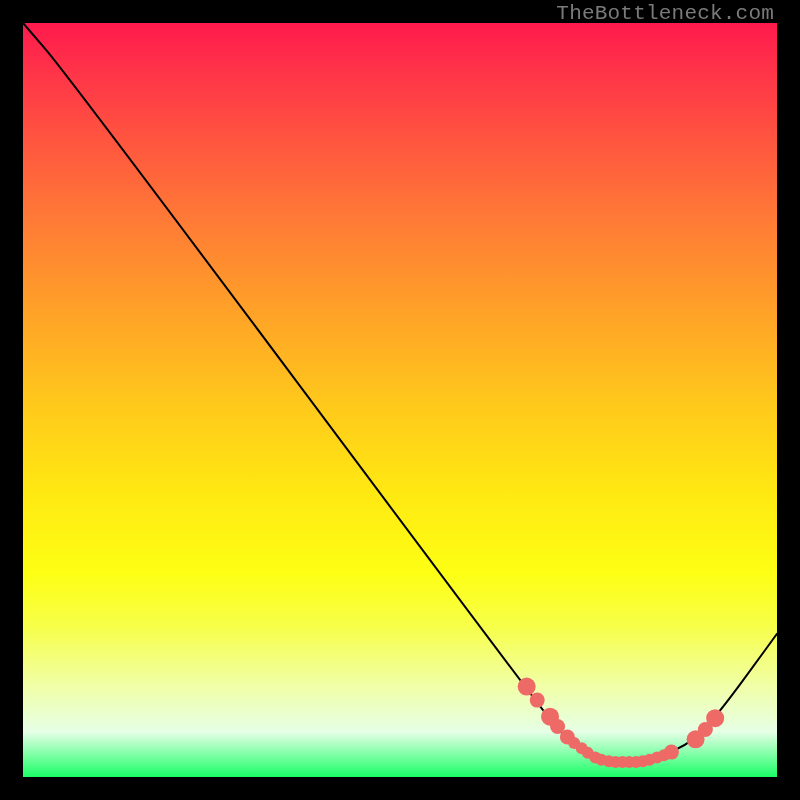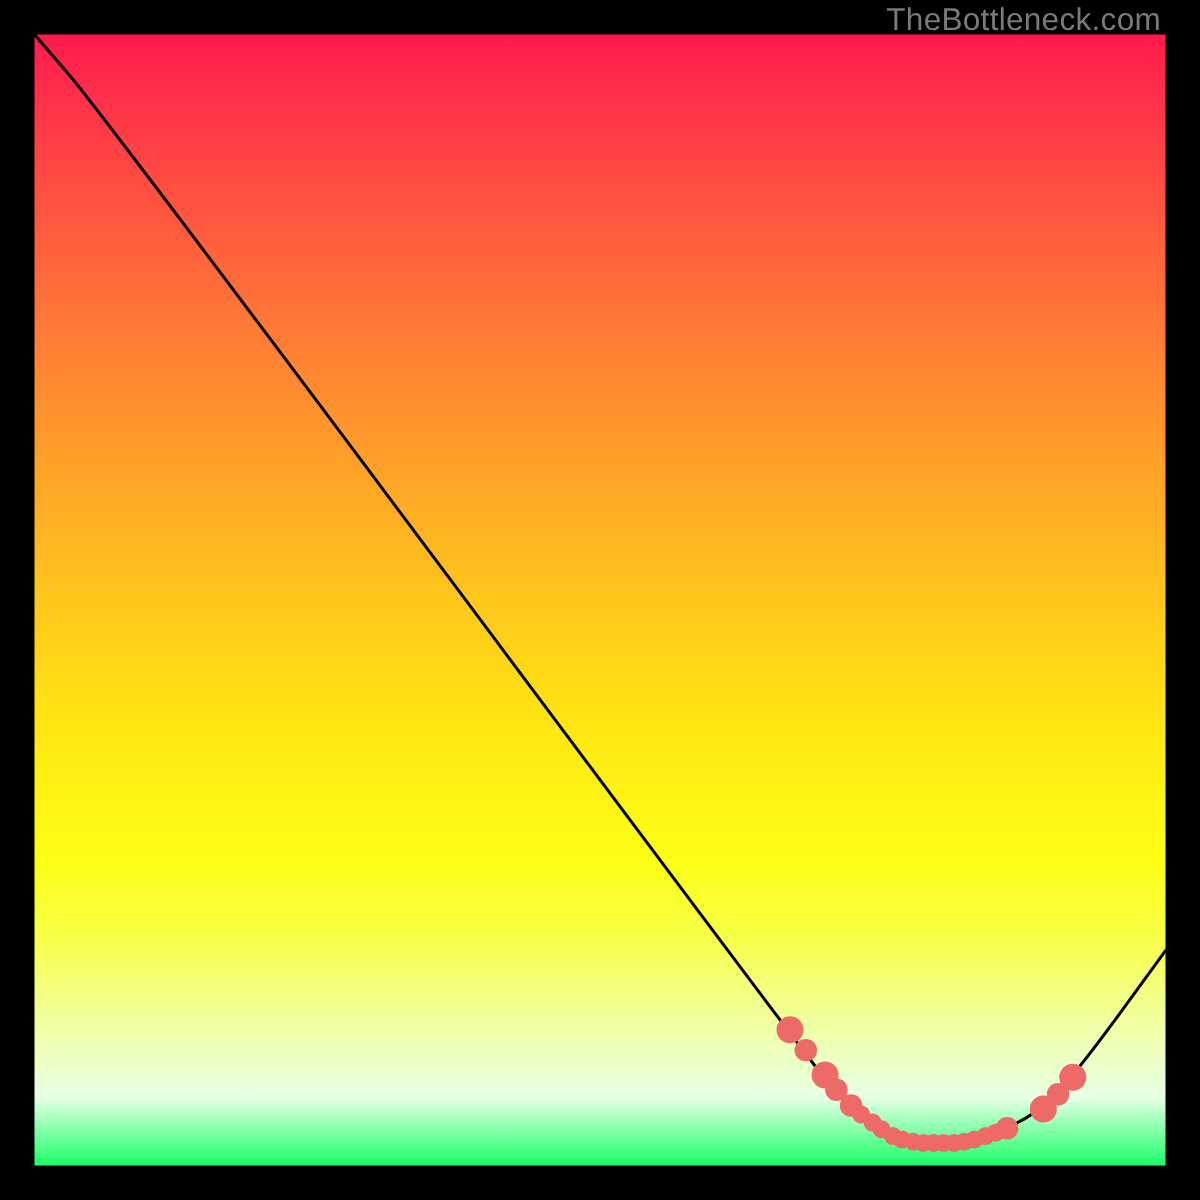--- a/index.html
+++ b/index.html
@@ -32,20 +32,21 @@
       #1aff66 100%
     );
   }
   .attribution {
     position: absolute;
     top: 2px;
     right: 26px;
     color: #7a7a7a;
     font-size: 21px;
     letter-spacing: 0.2px;
+    font-family: Liberation Mono, monospace;
   }
   svg.plot {
     position: absolute;
     left: 23px;
     top: 23px;
     width: 754px;
     height: 754px;
     overflow: visible;
   }
   .curve {

